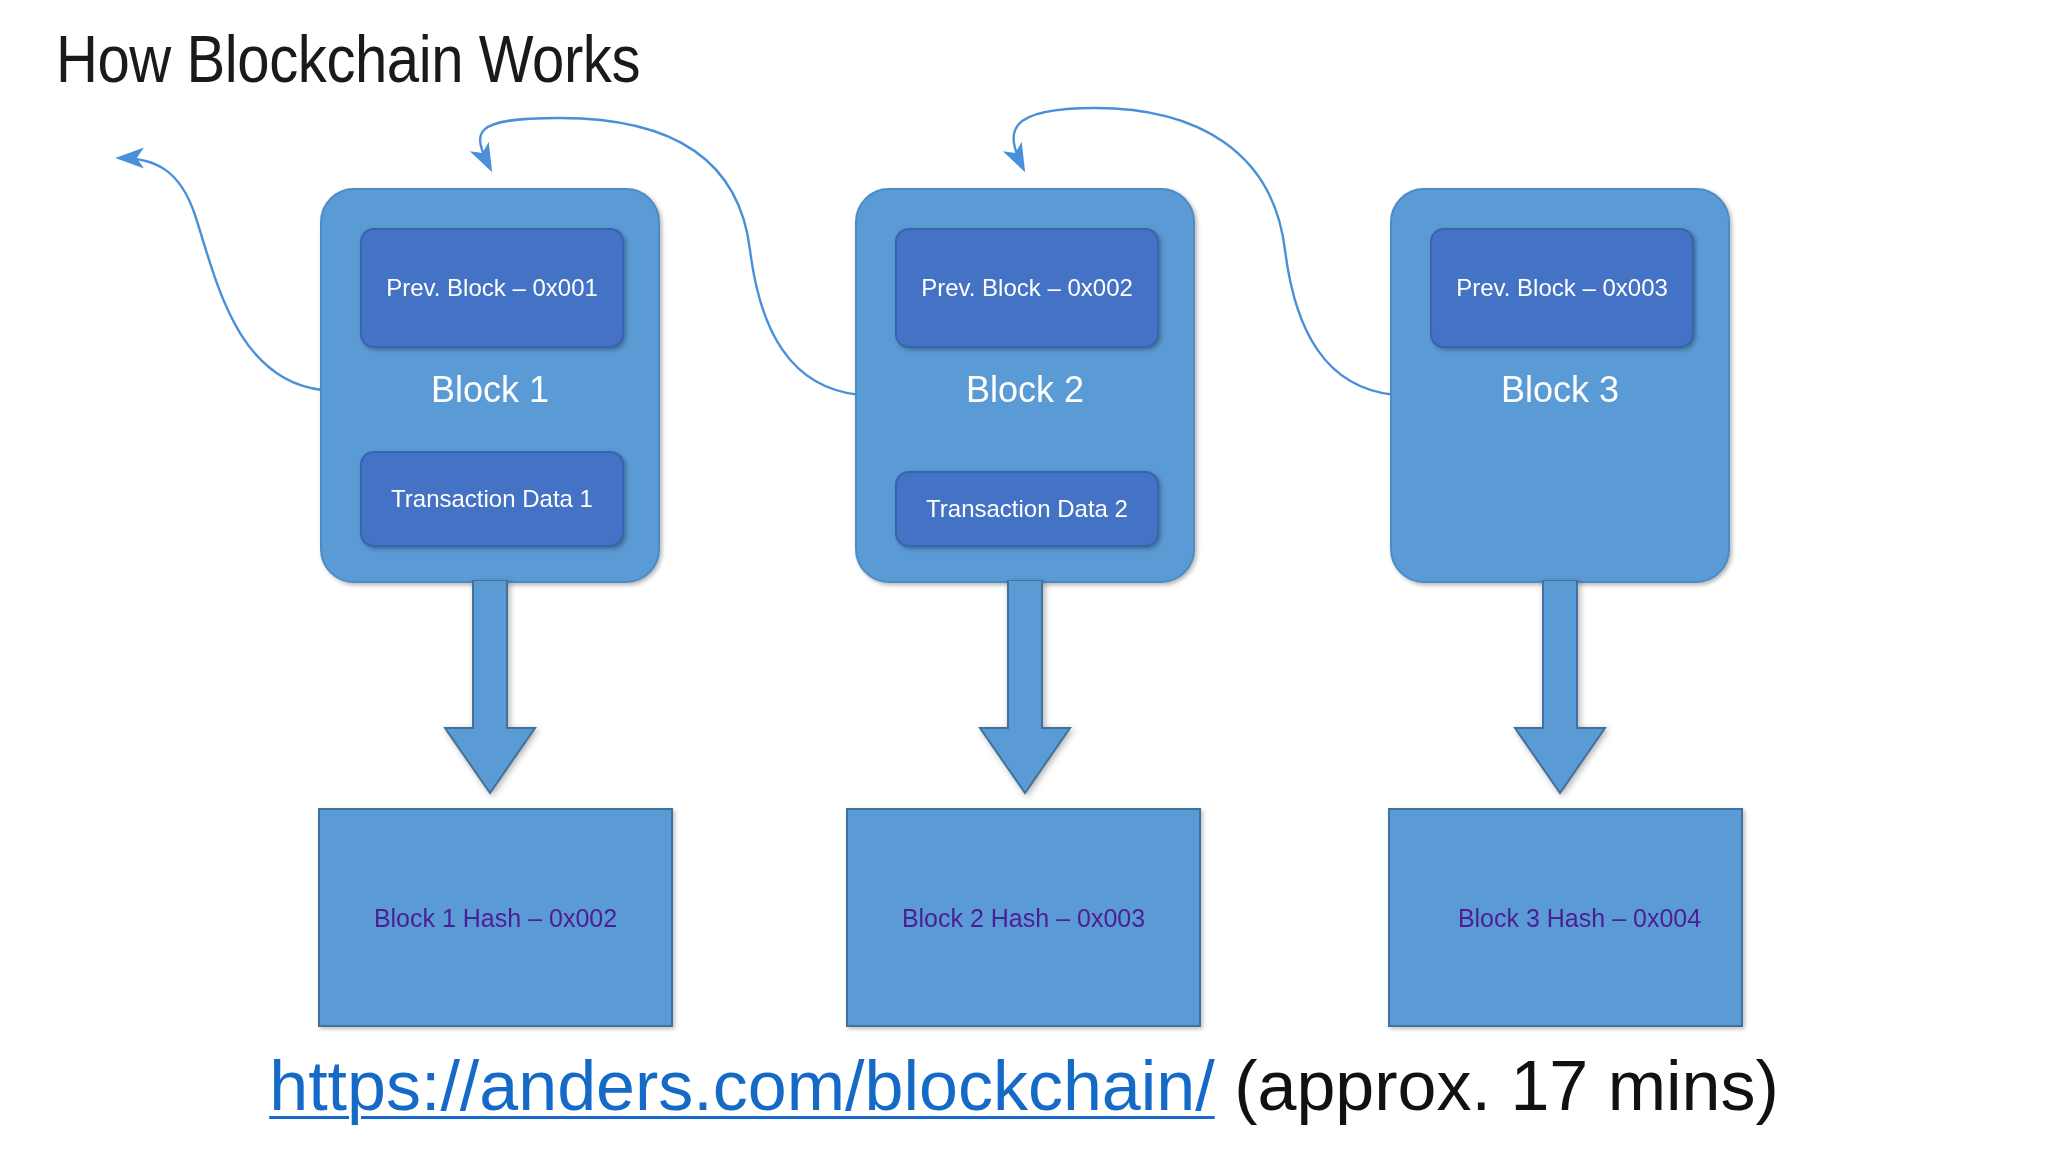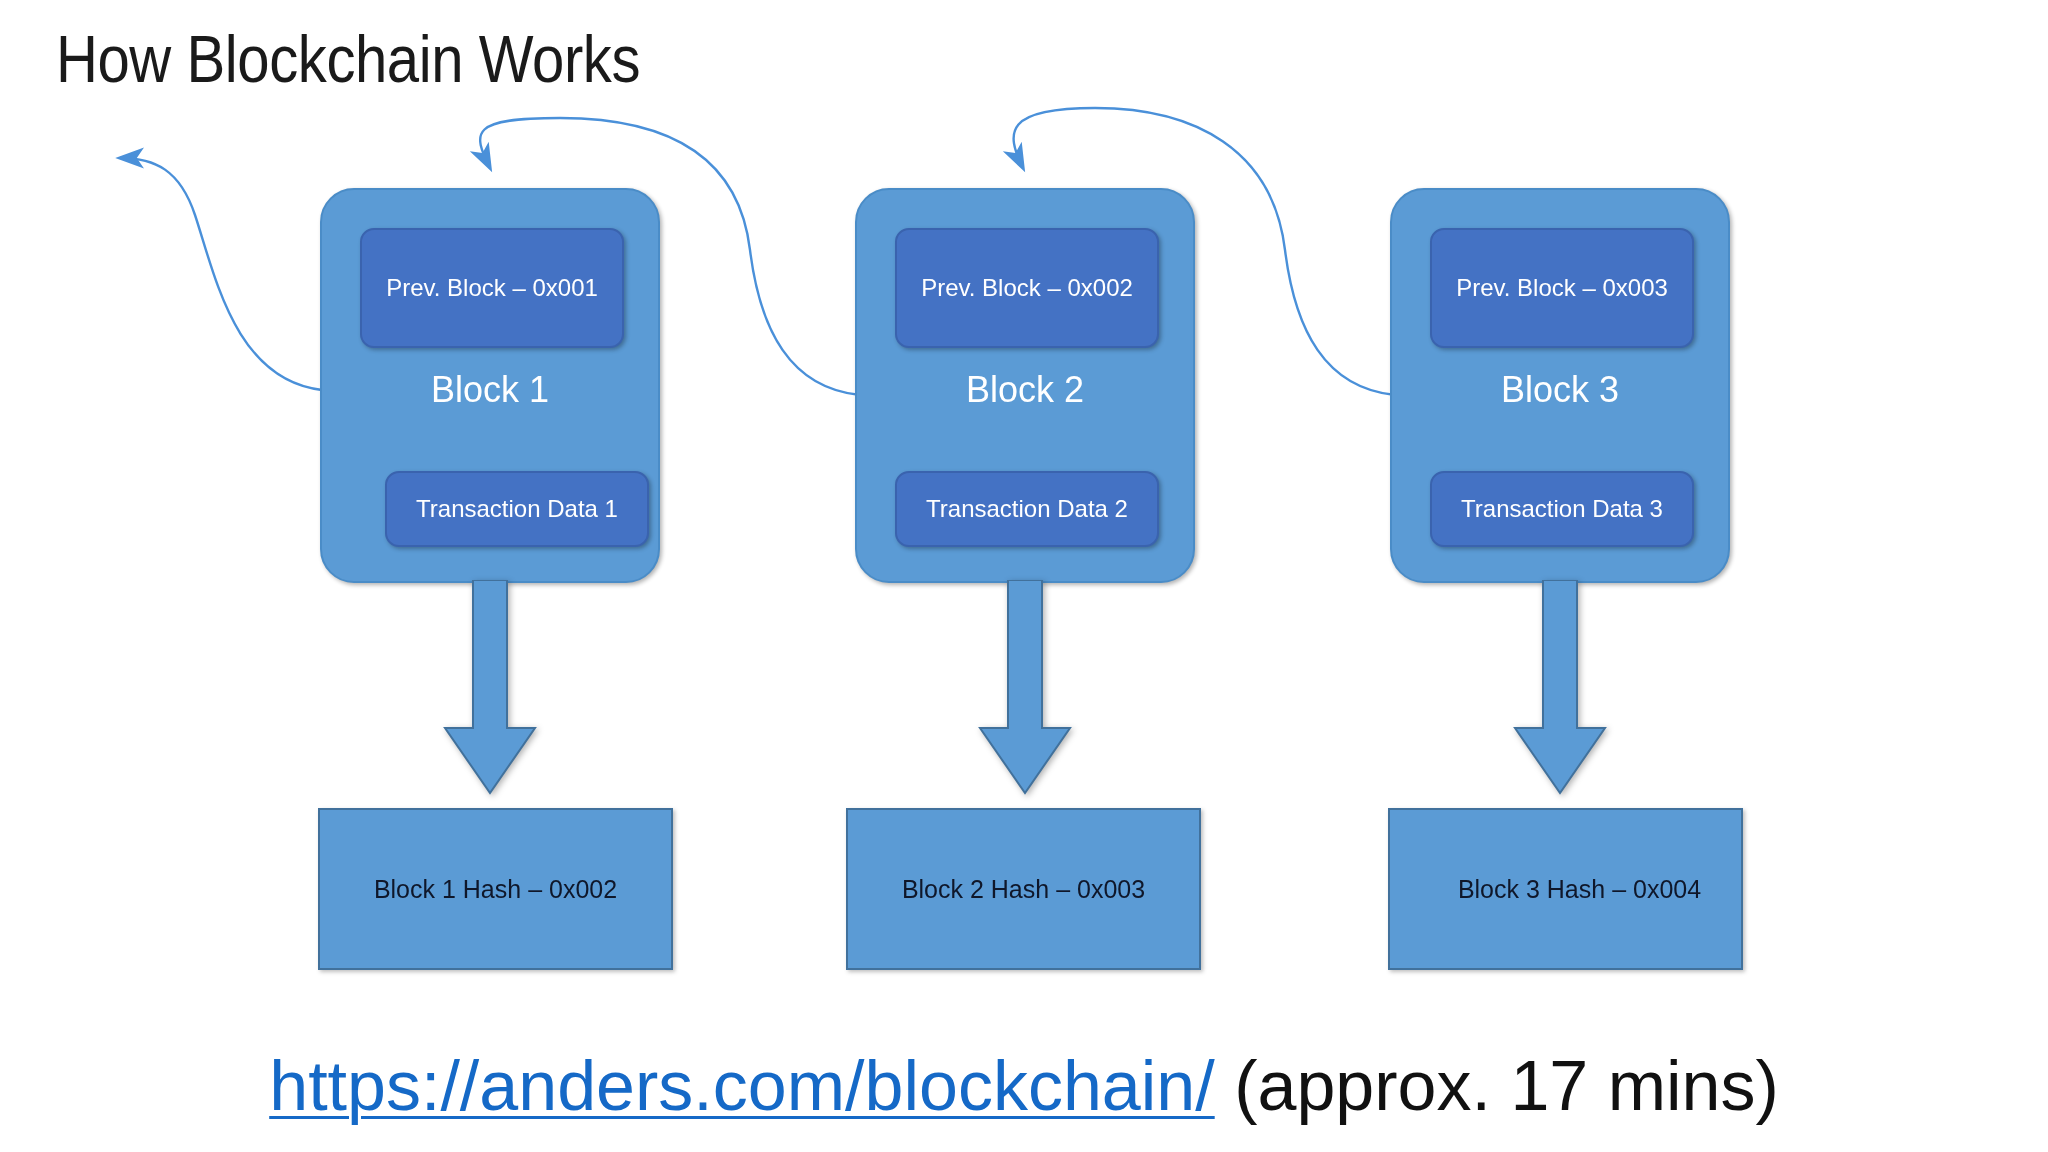--- a/index.html
+++ b/index.html
@@ -81,23 +81,22 @@
 
   .inner-box.prev {
     top: 38px;
     height: 120px;
   }
   .inner-box.txn {
     bottom: 34px;
     height: 76px;
   }
   .inner-box.txn.tall {
-    height: 76px;
+    height: 96px;
     line-height: 34px;
-    margin-left: 25px;
   }
 
   .block-label {
     position: absolute;
     left: 0;
     right: 0;
     top: 178px;
     text-align: center;
     color: #ffffff;
     font-size: 36px;
@@ -110,28 +109,28 @@
     position: absolute;
     width: 100px;
     height: 220px;
     filter: drop-shadow(2px 2px 3px rgba(0,0,0,0.3));
   }
 
   
   .hash-box {
     position: absolute;
     width: 355px;
-    height: 162px;
+    height: 219px;
     background: #5B9BD5;
     border: 2px solid #41719C;
     box-sizing: border-box;
     display: flex;
     align-items: center;
     justify-content: center;
-    color: #0f172a;
+    color: #4c1d95;
     font-size: 25px;
     line-height: 34px;
     text-align: center;
     box-shadow: 2px 2px 4px rgba(0,0,0,0.25);
   }
 
   
   .footer-line {
     position: absolute;
     left: 0;
@@ -183,21 +182,20 @@
 
   <div class="block-card" style="left:855px; top:188px;">
     <div class="inner-box prev">Prev. Block – 0x002</div>
     <div class="block-label">Block 2</div>
     <div class="inner-box txn">Transaction Data 2</div>
   </div>
 
   <div class="block-card" style="left:1390px; top:188px;">
     <div class="inner-box prev">Prev. Block – 0x003</div>
     <div class="block-label">Block 3</div>
-    <div class="inner-box txn">Transaction Data 3</div>
   </div>
 
   <svg class="down-arrow" style="left:440px; top:580px;" viewBox="0 0 100 220">
     <polygon points="33,0 67,0 67,148 95,148 50,213 5,148 33,148" fill="#5B9BD5" stroke="#41719C" stroke-width="2"></polygon>
   </svg>
 
   <svg class="down-arrow" style="left:975px; top:580px;" viewBox="0 0 100 220">
     <polygon points="33,0 67,0 67,148 95,148 50,213 5,148 33,148" fill="#5B9BD5" stroke="#41719C" stroke-width="2"></polygon>
   </svg>
 

